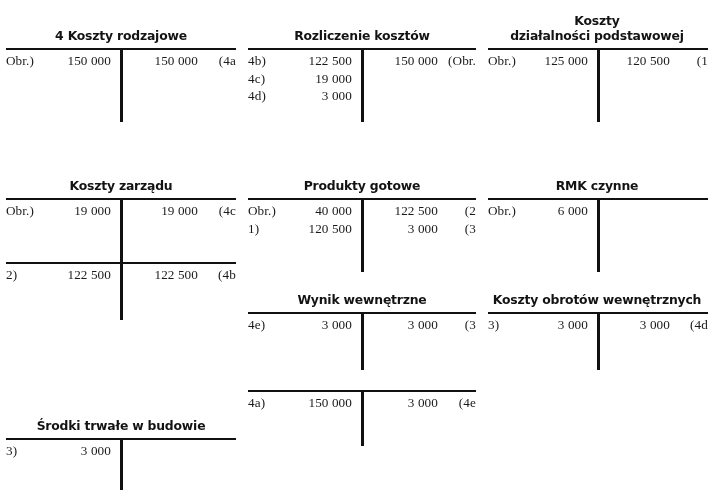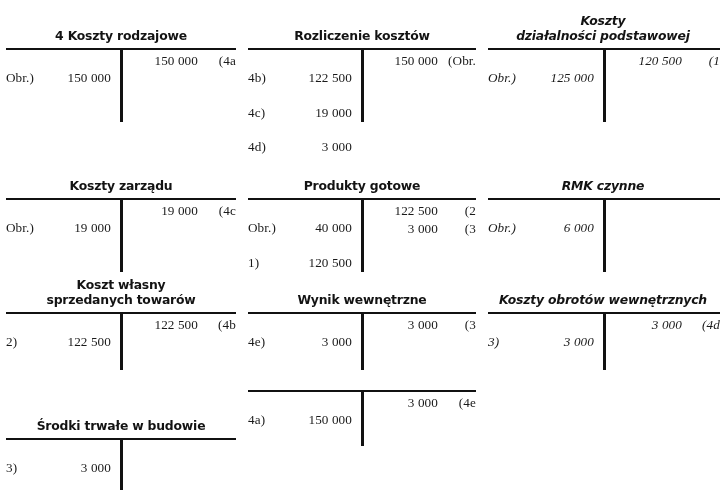--- a/index.html
+++ b/index.html
@@ -34,21 +34,21 @@
   .row-1 { top: 152px; }
   .row-2 { top: 262px; }
   .row-3 { top: 390px; }
 
   .acct {
     position: relative;
     box-sizing: border-box;
   }
   .acct.col-0 { width: 240px; padding-left: 6px; padding-right: 4px; }
   .acct.col-1 { width: 240px; padding-left: 8px; padding-right: 4px; }
-  .acct.col-2 { width: 240px; padding-left: 8px; padding-right: 0px; font-style: italic; }
+  .acct.col-2 { width: 240px; padding-left: 8px; padding-right: 12px; }
 
   
   .acct-title {
     font-family: "DejaVu Sans", "Liberation Sans", sans-serif;
     font-weight: bold;
     font-size: 12.4px;
     line-height: 15px;
     text-align: center;
     color: #131313;
     letter-spacing: -0.2px;
@@ -115,21 +115,21 @@
     white-space: nowrap;
     letter-spacing: 0.1px;
   }
   .entry .ref {
     flex: 0 0 auto;
   }
   .entry .amt {
     flex: 1 1 auto;
   }
   
-  .side.debit .entry .ref { min-width: 30px; text-align: left; margin-top: 17px; }
+  .side.debit .entry .ref { min-width: 30px; text-align: left; }
   .side.debit .entry .amt { text-align: right; }
   
   .side.credit .entry .amt { text-align: right; padding-right: 8px; }
   .side.credit .entry .ref { text-align: right; min-width: 30px; }
 </style>
 </head>
 <body>
 
 <div id="sheet">
     <div class="row row-0">
@@ -280,24 +280,20 @@
                 <span class="ref">Obr.)</span>
                 <span class="amt">6 000</span>
               </div>
             </div>
           </div>
         </div>
       </div>
     </div>
     <div class="row row-2">
       <div class="acct col-0">
-        <div class="title-box">
-          <div class="acct-title">Koszt własny
-sprzedanych towarów</div>
-        </div>
         <div class="t-wrap">
           <div class="t-rule"></div>
           <div class="t-body">
             <div class="t-stem"></div>
             <div class="side debit">
               <div class="entry">
                 <span class="ref">2)</span>
                 <span class="amt">122 500</span>
               </div>
             </div>

